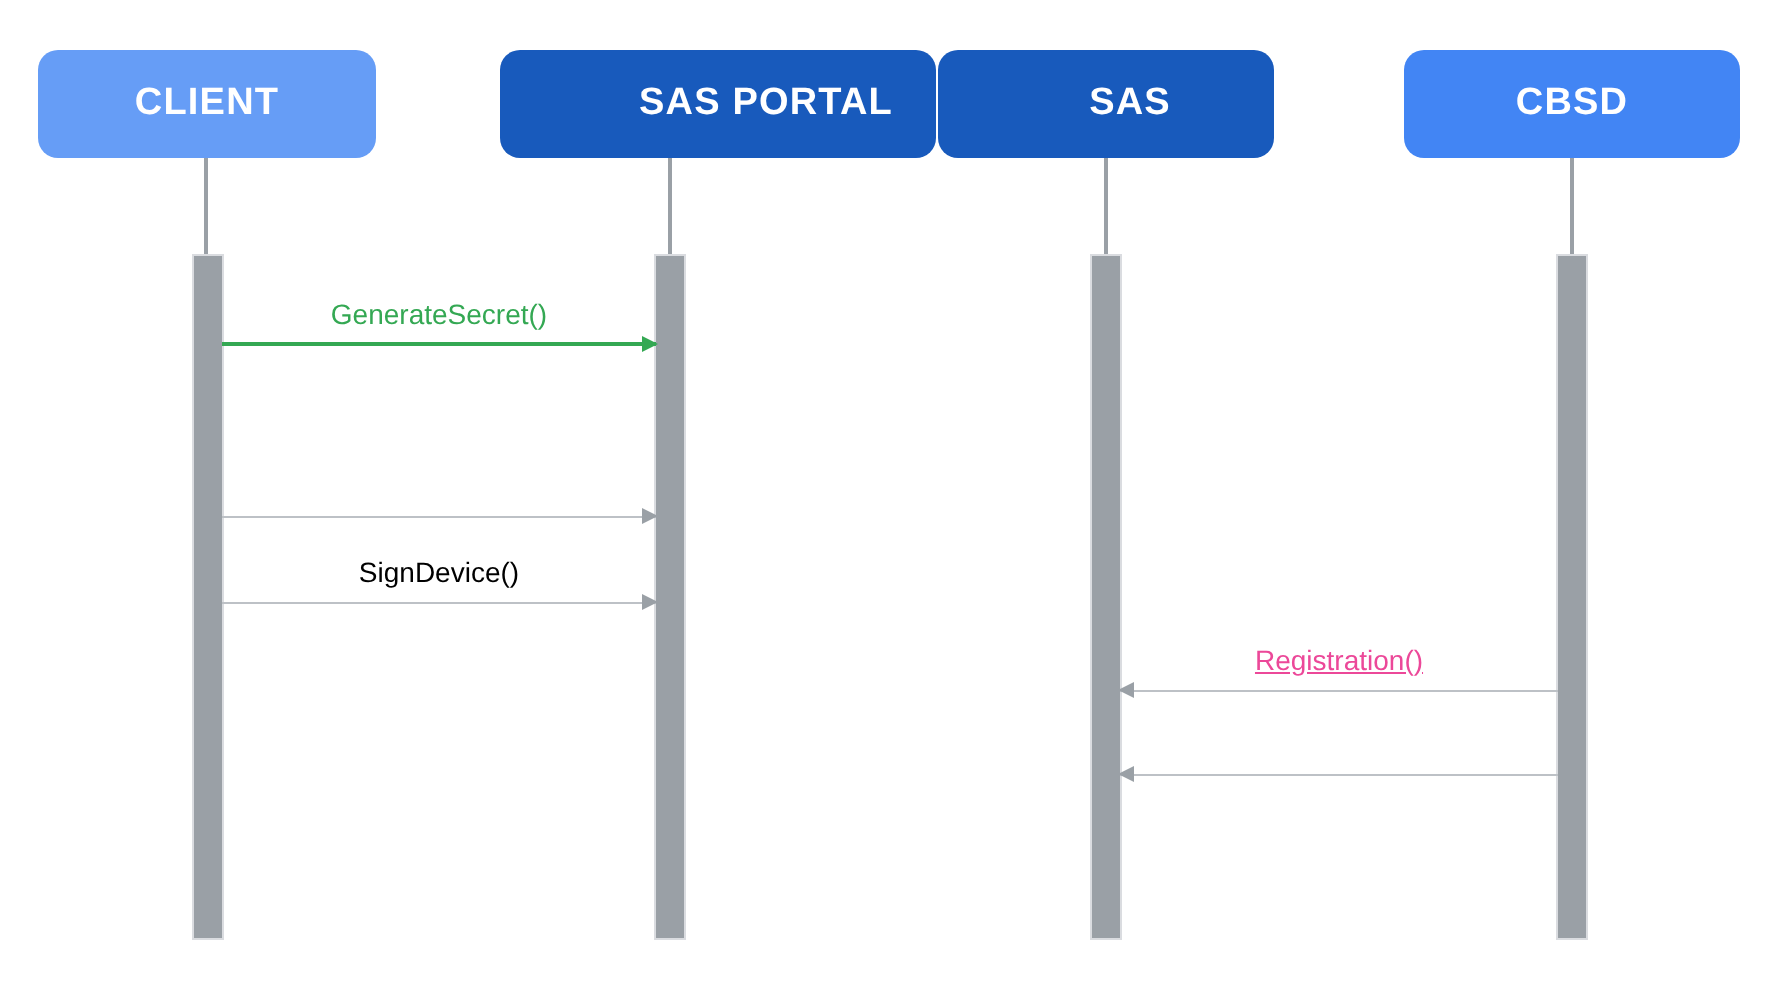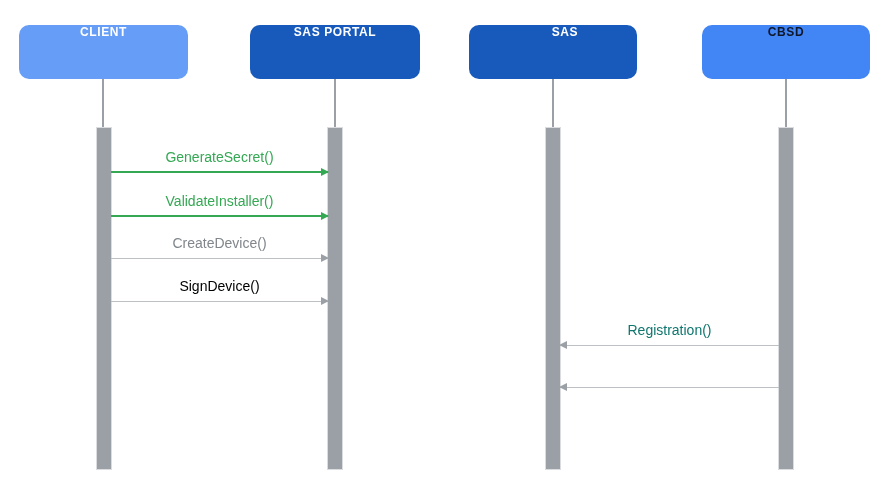--- a/index.html
+++ b/index.html
@@ -14,28 +14,29 @@
     height: 497px;
     background: #ffffff;
     overflow: hidden;
   }
   .actor-box {
     position: absolute;
     top: 25px;
     height: 54px;
     border-radius: 10px;
     display: flex;
+    align-items: center;
     justify-content: center;
     color: #ffffff;
     font-weight: bold;
-    font-size: 12px;
+    font-size: 19px;
     letter-spacing: 0.6px;
   }
   .actor-client     { left: 19px;  width: 169px; }
-  .actor-sas-portal { left: 250px; width: 170px; }
+  .actor-sas-portal { left: 250px; width: 170px; padding-left: 48px; }
   .actor-sas        { left: 469px; width: 168px; }
   .actor-cbsd       { left: 702px; width: 168px; }
 
   .lifeline {
     position: absolute;
     top: 79px;
     height: 48px;
     width: 2px;
     background: #9AA0A6;
   }
@@ -120,63 +121,56 @@
   <div class="actor-box actor-client" style="background: rgb(102, 157, 246);">
     <span style="color: rgb(255, 255, 255);">CLIENT</span>
   </div>
   <div class="actor-box actor-sas-portal" style="background: rgb(24, 90, 188);">
     <span style="color: rgb(255, 255, 255);">SAS PORTAL</span>
   </div>
   <div class="actor-box actor-sas" style="background: rgb(24, 90, 188);">
     <span style="color: rgb(255, 255, 255); margin-left: 24px;">SAS</span>
   </div>
   <div class="actor-box actor-cbsd" style="background: rgb(66, 133, 244);">
-    <span style="color: #0f172a;">CBSD</span>
+    <span style="color: #ffffff;">CBSD</span>
   </div>
 
   <div class="lifeline lifeline-client" style="background: rgb(154, 160, 166);"></div>
   <div class="lifeline lifeline-sas-portal" style="background: rgb(154, 160, 166);"></div>
   <div class="lifeline lifeline-sas" style="background: rgb(154, 160, 166);"></div>
   <div class="lifeline lifeline-cbsd" style="background: rgb(154, 160, 166);"></div>
 
   <div class="activation activation-client" style="background: rgb(154, 160, 166);"></div>
   <div class="activation activation-sas-portal" style="background: rgb(154, 160, 166);"></div>
   <div class="activation activation-sas" style="background: rgb(154, 160, 166);"></div>
   <div class="activation activation-cbsd" style="background: rgb(154, 160, 166);"></div>
 
   <div class="message msg-left-col msg-1">
     <div class="msg-label" style="color: rgb(52, 168, 83);">GenerateSecret()</div>
     <div class="msg-line" style="border-top-color: rgb(52, 168, 83);">
       <div class="arrowhead right" style="border-left-color: rgb(52, 168, 83);"></div>
     </div>
   </div>
 
-  <div class="message msg-left-col msg-2">
-    <div class="msg-label" style="color: rgb(52, 168, 83);">ValidateInstaller()</div>
-    <div class="msg-line" style="border-top-color: rgb(52, 168, 83);">
-      <div class="arrowhead right" style="border-left-color: rgb(52, 168, 83);"></div>
-    </div>
-  </div>
 
   <div class="message msg-left-col msg-3">
-    <div class="msg-label" style="color: rgb(128, 134, 139);">CreateDevice()</div>
     <div class="msg-line thin" style="border-top-color: rgb(189, 193, 198);">
       <div class="arrowhead right" style="border-left-color: rgb(154, 160, 166);"></div>
     </div>
   </div>
 
   <div class="message msg-left-col msg-4">
     <div class="msg-label" style="color: #000000;">SignDevice()</div>
     <div class="msg-line thin" style="border-top-color: rgb(189, 193, 198);">
       <div class="arrowhead right" style="border-left-color: rgb(154, 160, 166);"></div>
     </div>
   </div>
 
   <div class="message msg-right-col msg-5">
-    <div class="msg-label" style="color: #0f766e;">Registration()</div>
+    <div class="msg-label" style="color: #ec4899; text-decoration: underline;">Registration()</div>
     <div class="msg-line thin" style="border-top-color: rgb(189, 193, 198);">
       <div class="arrowhead left" style="border-right-color: rgb(154, 160, 166);"></div>
     </div>
   </div>
 
   <div class="message msg-right-col msg-6">
     <div class="msg-line thin" style="border-top-color: rgb(189, 193, 198);">
       <div class="arrowhead left" style="border-right-color: rgb(154, 160, 166);"></div>
     </div>
   </div>

